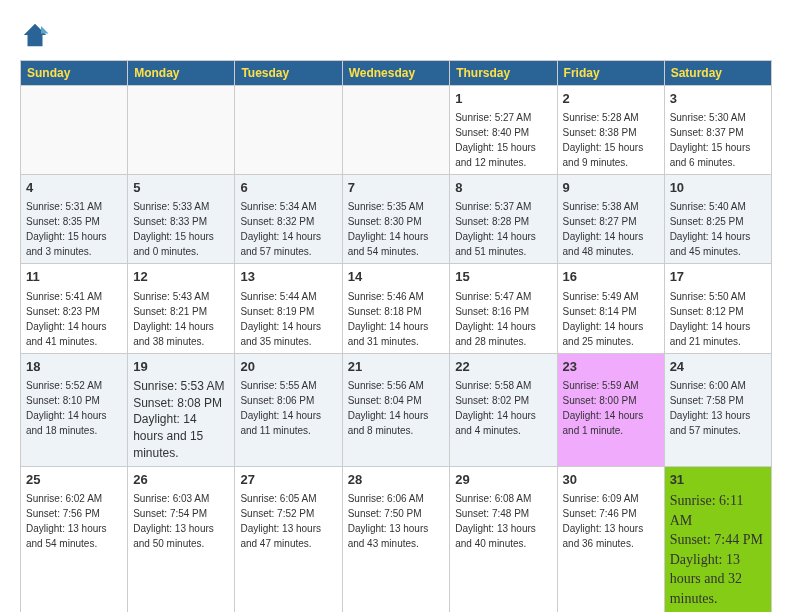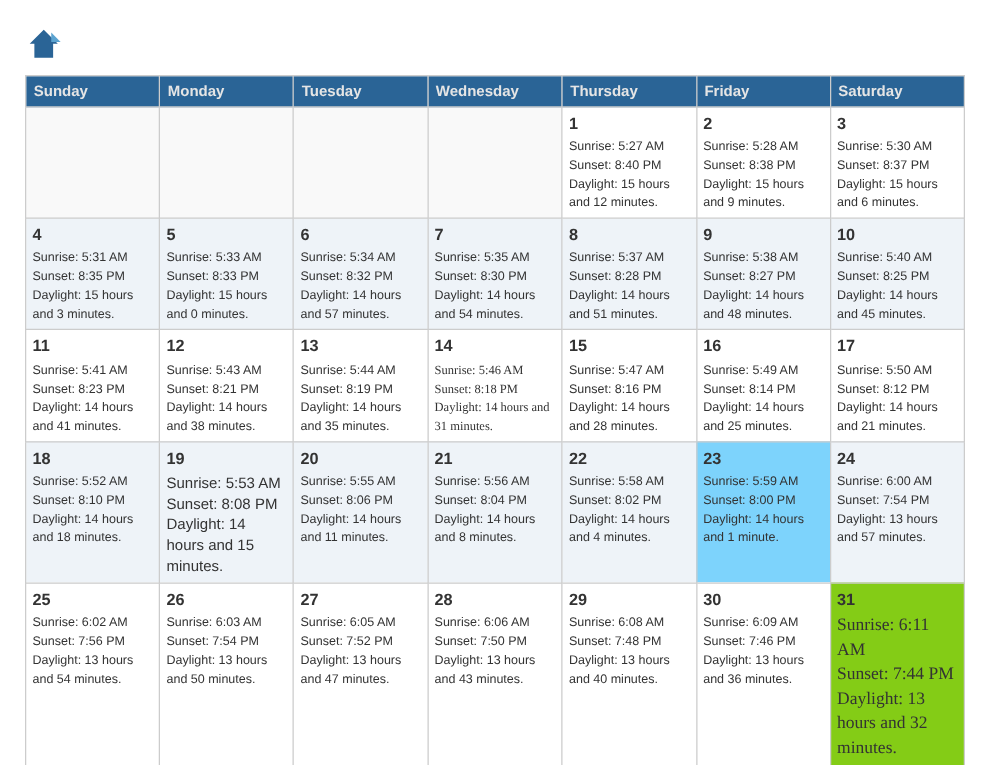--- a/index.html
+++ b/index.html
@@ -45,21 +45,21 @@
       font-size: 16px;
       color: #555;
     }
     table {
       width: 100%;
       border-collapse: collapse;
       font-size: 10.5px;
     }
     thead tr th {
       background-color: #2a6496;
-      color: #e5e5e5;
+      color: #fde047;
       text-align: left;
       padding: 5px 6px;
       font-size: 12px;
       font-weight: bold;
       border: 1px solid #ccc;
     }
     tbody tr td {
       border: 1px solid #ccc;
       vertical-align: top;
       padding: 4px 5px;
@@ -153,21 +153,21 @@
       <tr>
         <td style="background-color: rgb(255, 255, 255);"><span class="day-num">11</span><span style="white-space: pre-line; font-size: 10px;">Sunrise: 5:41 AM
 Sunset: 8:23 PM
 Daylight: 14 hours and 41 minutes.</span></td>
         <td style="background-color: rgb(255, 255, 255);"><span class="day-num">12</span><span style="white-space: pre-line; font-size: 10px;">Sunrise: 5:43 AM
 Sunset: 8:21 PM
 Daylight: 14 hours and 38 minutes.</span></td>
         <td style="background-color: rgb(255, 255, 255);"><span class="day-num">13</span><span style="white-space: pre-line; font-size: 10px;">Sunrise: 5:44 AM
 Sunset: 8:19 PM
 Daylight: 14 hours and 35 minutes.</span></td>
-        <td style="background-color: rgb(255, 255, 255);"><span class="day-num">14</span><span style="white-space: pre-line; font-size: 10px; font-family: Liberation Serif, serif;">Sunrise: 5:46 AM
+        <td style="background-color: rgb(255, 255, 255);"><span class="day-num">14</span><span style="white-space: pre-line; font-size: 10px;">Sunrise: 5:46 AM
 Sunset: 8:18 PM
 Daylight: 14 hours and 31 minutes.</span></td>
         <td style="background-color: rgb(255, 255, 255);"><span class="day-num">15</span><span style="white-space: pre-line; font-size: 10px;">Sunrise: 5:47 AM
 Sunset: 8:16 PM
 Daylight: 14 hours and 28 minutes.</span></td>
         <td style="background-color: rgb(255, 255, 255);"><span class="day-num">16</span><span style="white-space: pre-line; font-size: 10px;">Sunrise: 5:49 AM
 Sunset: 8:14 PM
 Daylight: 14 hours and 25 minutes.</span></td>
         <td style="background-color: rgb(255, 255, 255);"><span class="day-num">17</span><span style="white-space: pre-line; font-size: 10px;">Sunrise: 5:50 AM
 Sunset: 8:12 PM
@@ -182,25 +182,25 @@
 Daylight: 14 hours and 15 minutes.</span></td>
         <td style="background-color: rgb(238, 243, 248);"><span class="day-num">20</span><span style="white-space: pre-line; font-size: 10px;">Sunrise: 5:55 AM
 Sunset: 8:06 PM
 Daylight: 14 hours and 11 minutes.</span></td>
         <td style="background-color: rgb(238, 243, 248);"><span class="day-num">21</span><span style="white-space: pre-line; font-size: 10px;">Sunrise: 5:56 AM
 Sunset: 8:04 PM
 Daylight: 14 hours and 8 minutes.</span></td>
         <td style="background-color: rgb(238, 243, 248);"><span class="day-num">22</span><span style="white-space: pre-line; font-size: 10px;">Sunrise: 5:58 AM
 Sunset: 8:02 PM
 Daylight: 14 hours and 4 minutes.</span></td>
-        <td style="background-color: #7dd3fc;"><span class="day-num">23</span><span style="white-space: pre-line; font-size: 10px;">Sunrise: 5:59 AM
+        <td style="background-color: #f0abfc;"><span class="day-num">23</span><span style="white-space: pre-line; font-size: 10px;">Sunrise: 5:59 AM
 Sunset: 8:00 PM
 Daylight: 14 hours and 1 minute.</span></td>
         <td style="background-color: rgb(238, 243, 248); margin-left: 12px;"><span class="day-num">24</span><span style="white-space: pre-line; font-size: 10px;">Sunrise: 6:00 AM
-Sunset: 7:54 PM
+Sunset: 7:58 PM
 Daylight: 13 hours and 57 minutes.</span></td>
       </tr>
       <tr>
         <td style="background-color: rgb(255, 255, 255);"><span class="day-num">25</span><span style="white-space: pre-line; font-size: 10px;">Sunrise: 6:02 AM
 Sunset: 7:56 PM
 Daylight: 13 hours and 54 minutes.</span></td>
         <td style="background-color: rgb(255, 255, 255);"><span class="day-num">26</span><span style="white-space: pre-line; font-size: 10px;">Sunrise: 6:03 AM
 Sunset: 7:54 PM
 Daylight: 13 hours and 50 minutes.</span></td>
         <td style="background-color: rgb(255, 255, 255);"><span class="day-num">27</span><span style="white-space: pre-line; font-size: 10px; text-align: center;">Sunrise: 6:05 AM

